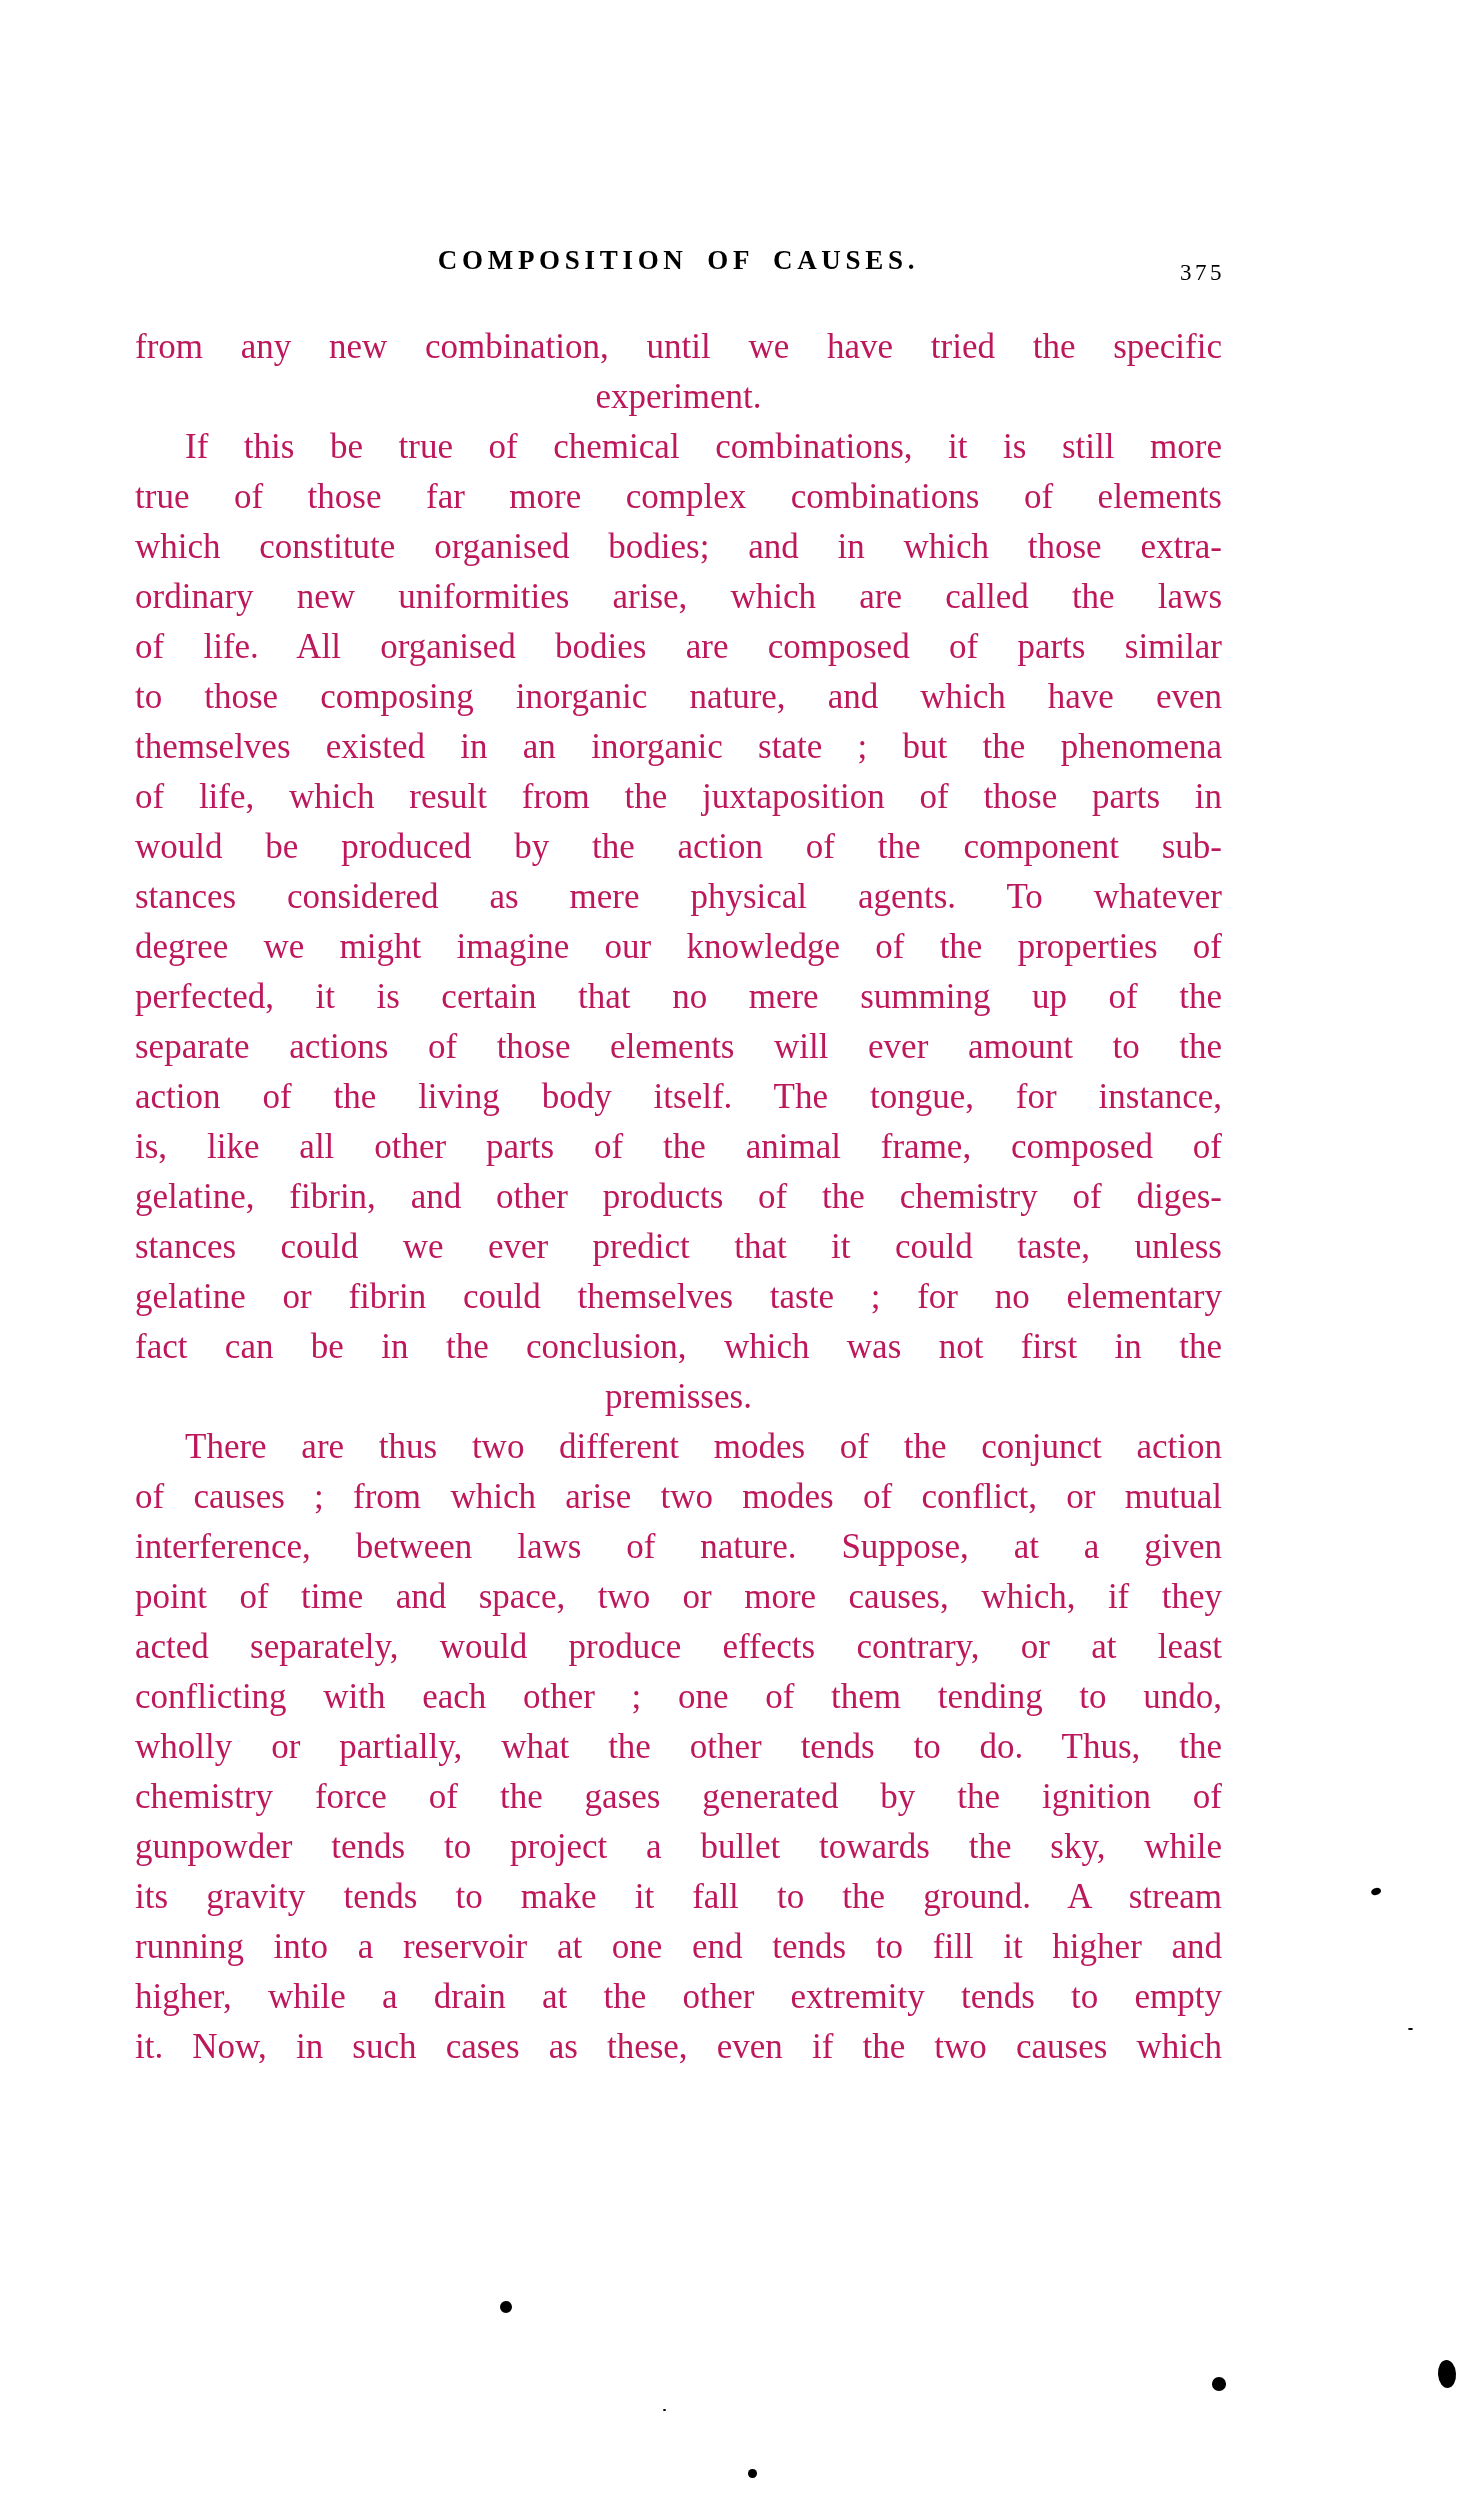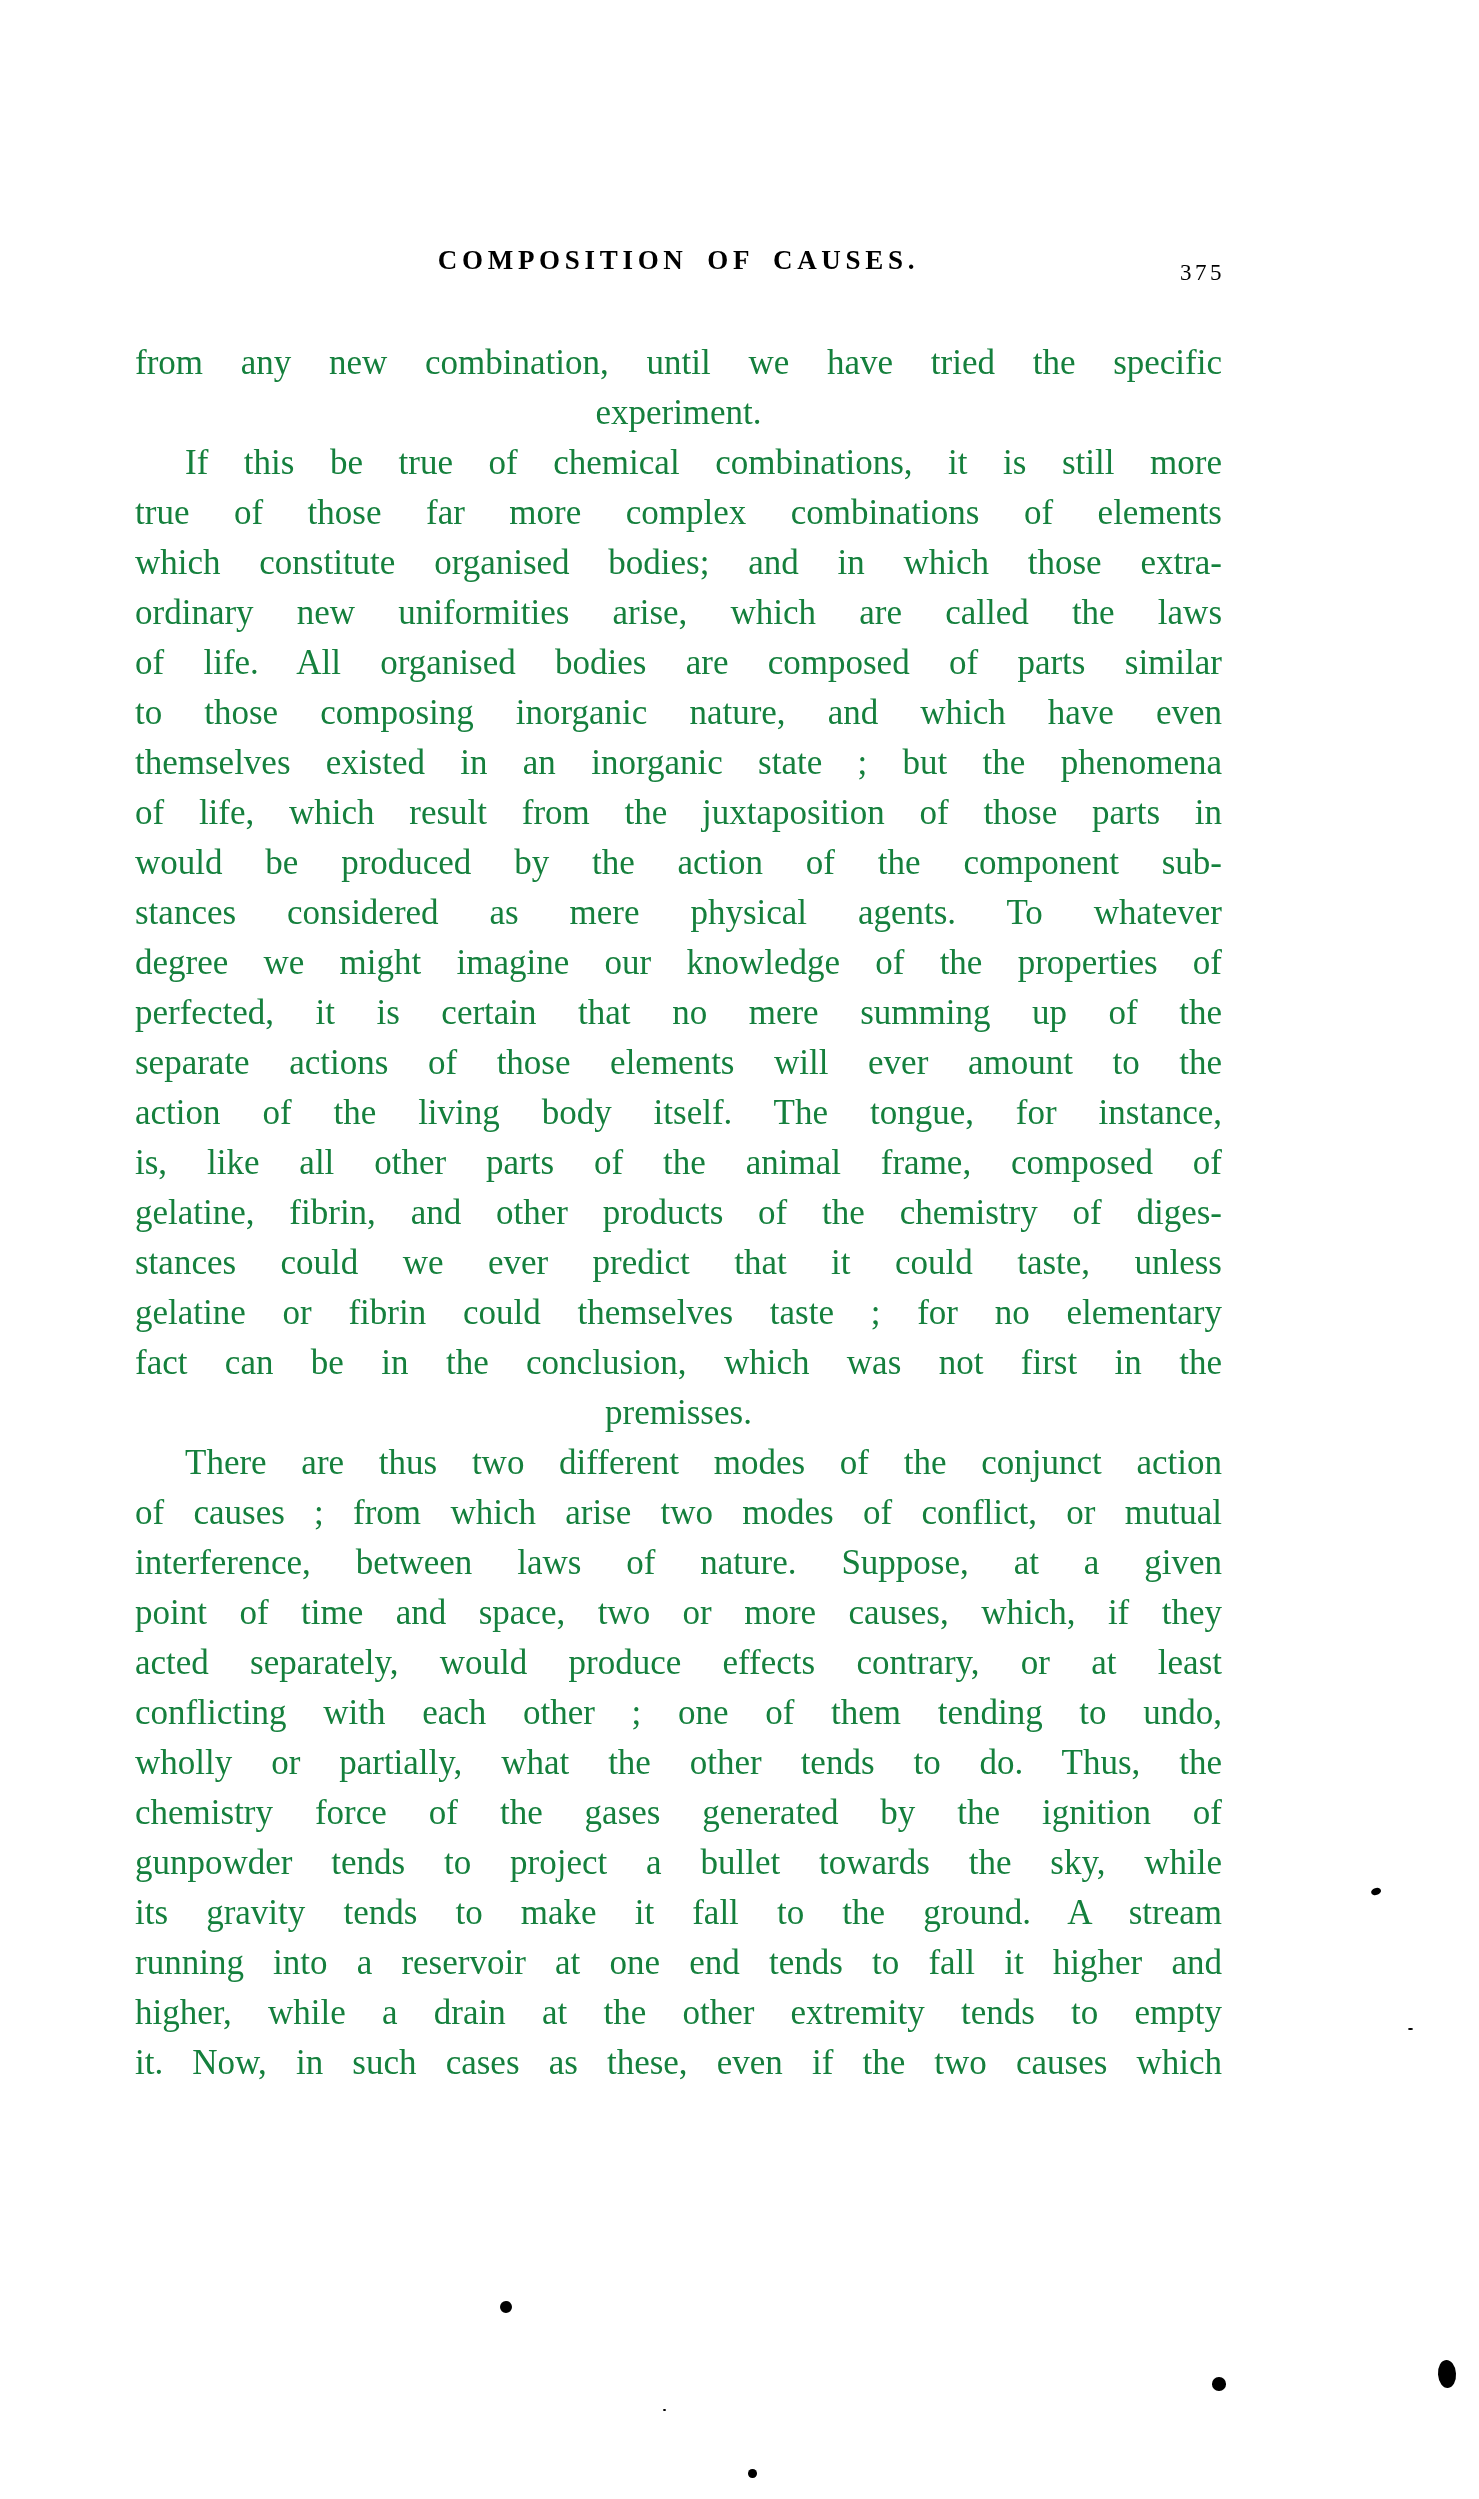--- a/index.html
+++ b/index.html
@@ -35,22 +35,21 @@
   }
   
   #body-text {
     position: absolute;
     left: 135px;
     top: 322px;
     width: 1087px;
     font-size: 35px;
     line-height: 50px;
     font-weight: normal;
-    color: #15803d;
-    margin-top: 16px;
+    color: #be185d;
   }
   .line {
     height: 50px;
     text-align: justify;
     text-justify: inter-word;
     white-space: normal;
   }
   
   .line::after { content: ""; display: inline-block; width: 100%; height: 0; }
   .line.nj { text-align: center; }
@@ -94,21 +93,21 @@
       <div class="line ind">There are thus two different modes of the conjunct action</div>
       <div class="line">of causes ; from which arise two modes of conflict, or mutual</div>
       <div class="line">interference, between laws of nature. Suppose, at a given</div>
       <div class="line">point of time and space, two or more causes, which, if they</div>
       <div class="line">acted separately, would produce effects contrary, or at least</div>
       <div class="line">conflicting with each other ; one of them tending to undo,</div>
       <div class="line">wholly or partially, what the other tends to do. Thus, the</div>
       <div class="line">chemistry force of the gases generated by the ignition of</div>
       <div class="line">gunpowder tends to project a bullet towards the sky, while</div>
       <div class="line">its gravity tends to make it fall to the ground. A stream</div>
-      <div class="line">running into a reservoir at one end tends to fall it higher and</div>
+      <div class="line">running into a reservoir at one end tends to fill it higher and</div>
       <div class="line">higher, while a drain at the other extremity tends to empty</div>
       <div class="line">it. Now, in such cases as these, even if the two causes which</div>
     </div>
 
   <div id="artifacts-layer">
       <div class="ink-spot" style="left: 500px; top: 2301px; width: 11.8px; height: 11.8px;"></div>
       <div class="ink-spot" style="left: 1212px; top: 2377px; width: 13.6px; height: 13.6px;"></div>
       <div class="ink-spot" style="left: 1438px; top: 2360px; width: 18.3px; height: 28px; transform: rotate(-4deg);"></div>
       <div class="ink-spot" style="left: 663px; top: 2409px; width: 3px; height: 2.4px;"></div>
       <div class="ink-spot" style="left: 748px; top: 2469px; width: 8.9px; height: 9.4px;"></div>

